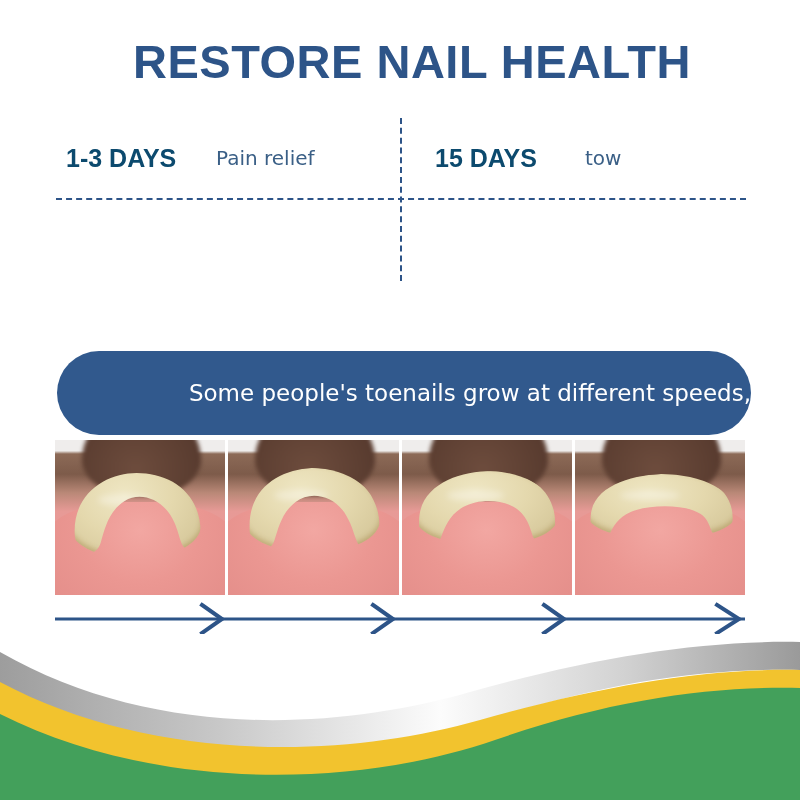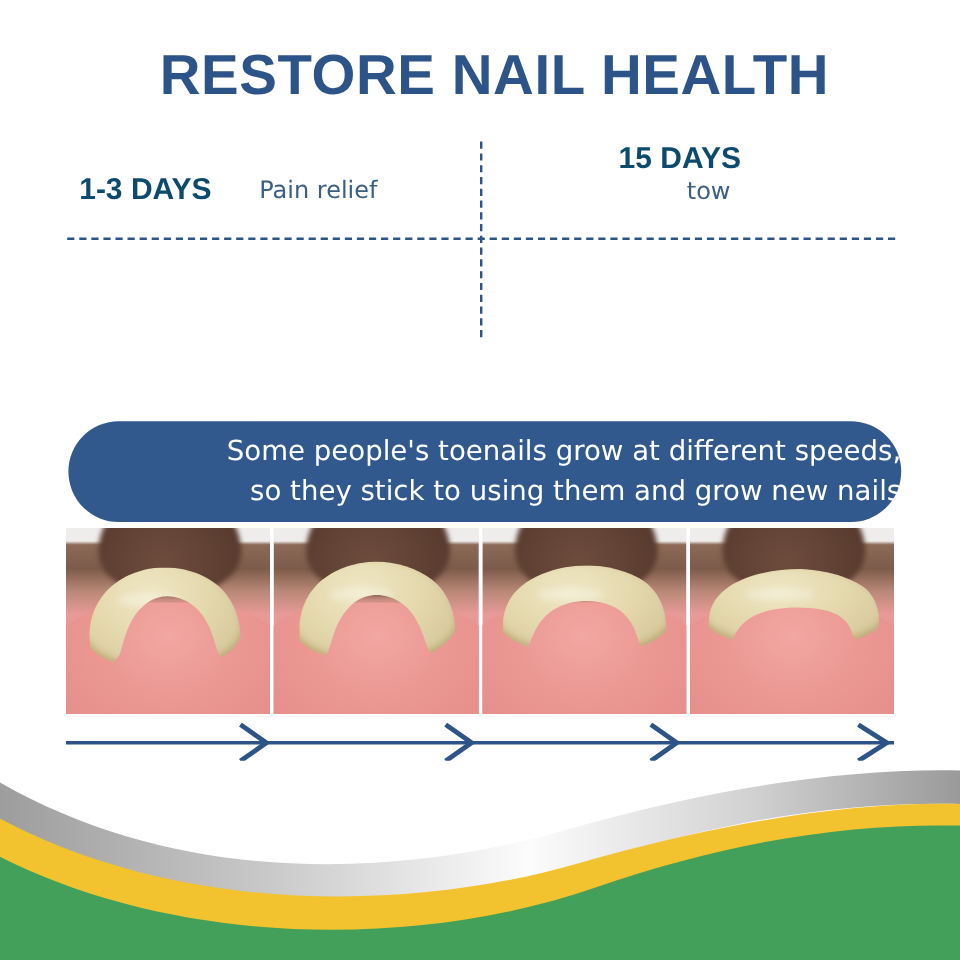--- a/index.html
+++ b/index.html
@@ -52,21 +52,21 @@
   .sched-row.row-1 { top: 0px; }
   .sched-row.row-2 { top: 82px; }
   .sched-cell {
     width: 345px;
     height: 80px;
     display: flex;
     align-items: center;
     box-sizing: border-box;
   }
   .sched-cell.left-cell  { padding-left: 10px; }
-  .sched-cell.right-cell { padding-left: 34px; flex-direction: column; }
+  .sched-cell.right-cell { padding-left: 34px; }
 
   .days {
     font-family: "Liberation Sans", sans-serif;
     font-size: 25px;
     font-weight: bold;
     color: #0c4a6e;
     white-space: nowrap;
     width: 150px;
     flex: none;
   }
@@ -263,21 +263,20 @@
 
   </div>
 
   <div id="hline"></div>
   <div id="vline"></div>
 
   <div id="watermark">beauty beauty store</div>
 
   <div id="banner">
     <div class="bline">Some people's toenails grow at different speeds,</div>
-    <div class="bline">so they stick to using them and grow new nails</div>
   </div>
 
   <div id="photos">
     <div class="photo p1">
       <div class="bg"></div>
       <div class="toe-top"></div>
       <div class="pad"></div>
       <div class="nail">
         <div class="gloss"></div>
       </div>

